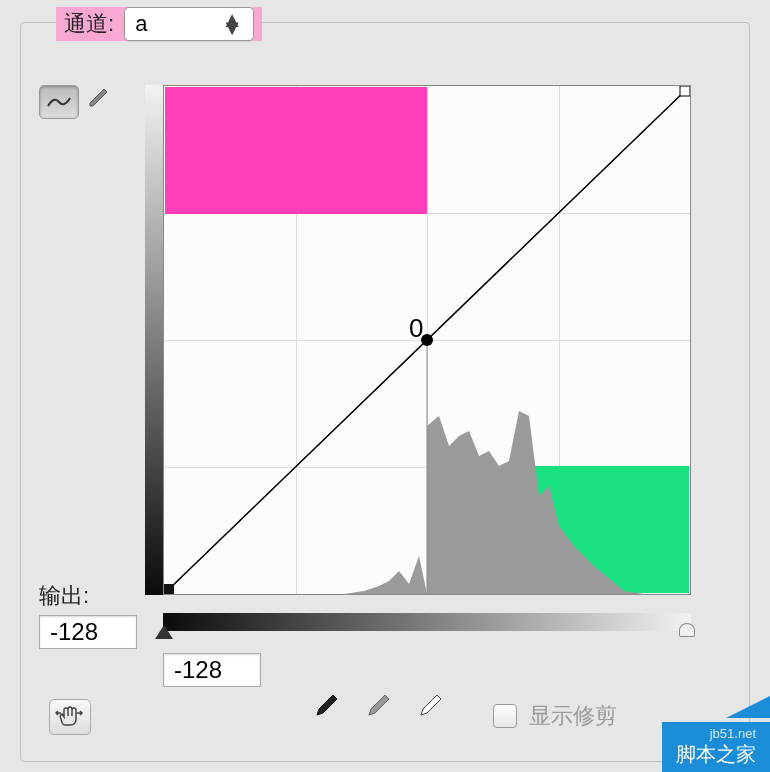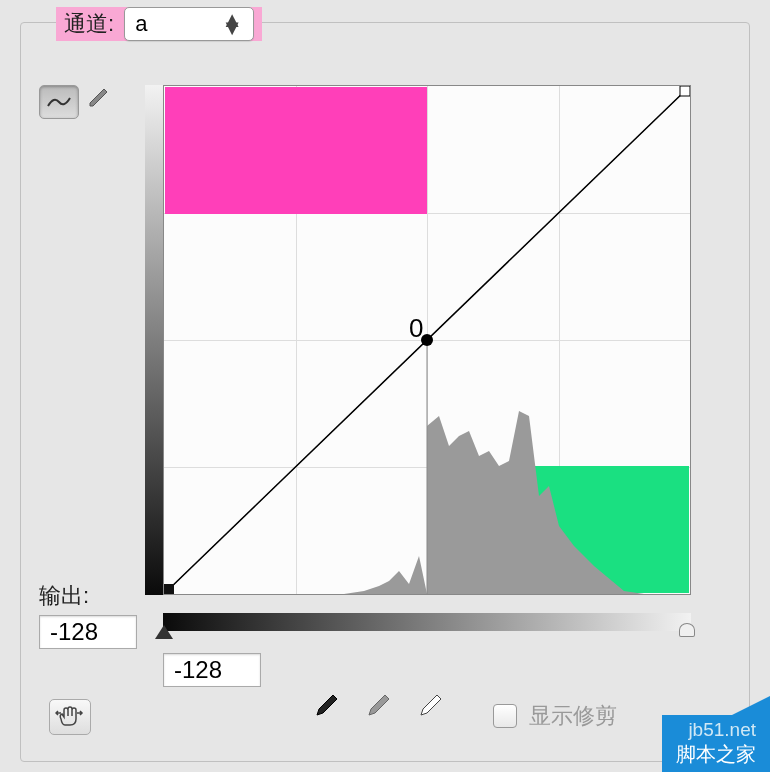--- a/index.html
+++ b/index.html
@@ -218,21 +218,21 @@
     
     .watermark {
       position: absolute;
       right: 0;
       bottom: 0;
       background: #1a8cd8;
       color: #fff;
       padding: 4px 14px;
       font-size: 20px;
     }
-    .watermark .small { font-size: 19px; display: block; text-align: right; color: #d0e8f5; }
+    .watermark .small { font-size: 13px; display: block; text-align: right; color: #d0e8f5; }
     .blue-triangle {
       position: absolute;
       right: 0;
       bottom: 54px;
       width: 0; height: 0;
       border-right: 44px solid #1a8cd8;
       border-top: 22px solid transparent;
     }
   </style>
 </head>

